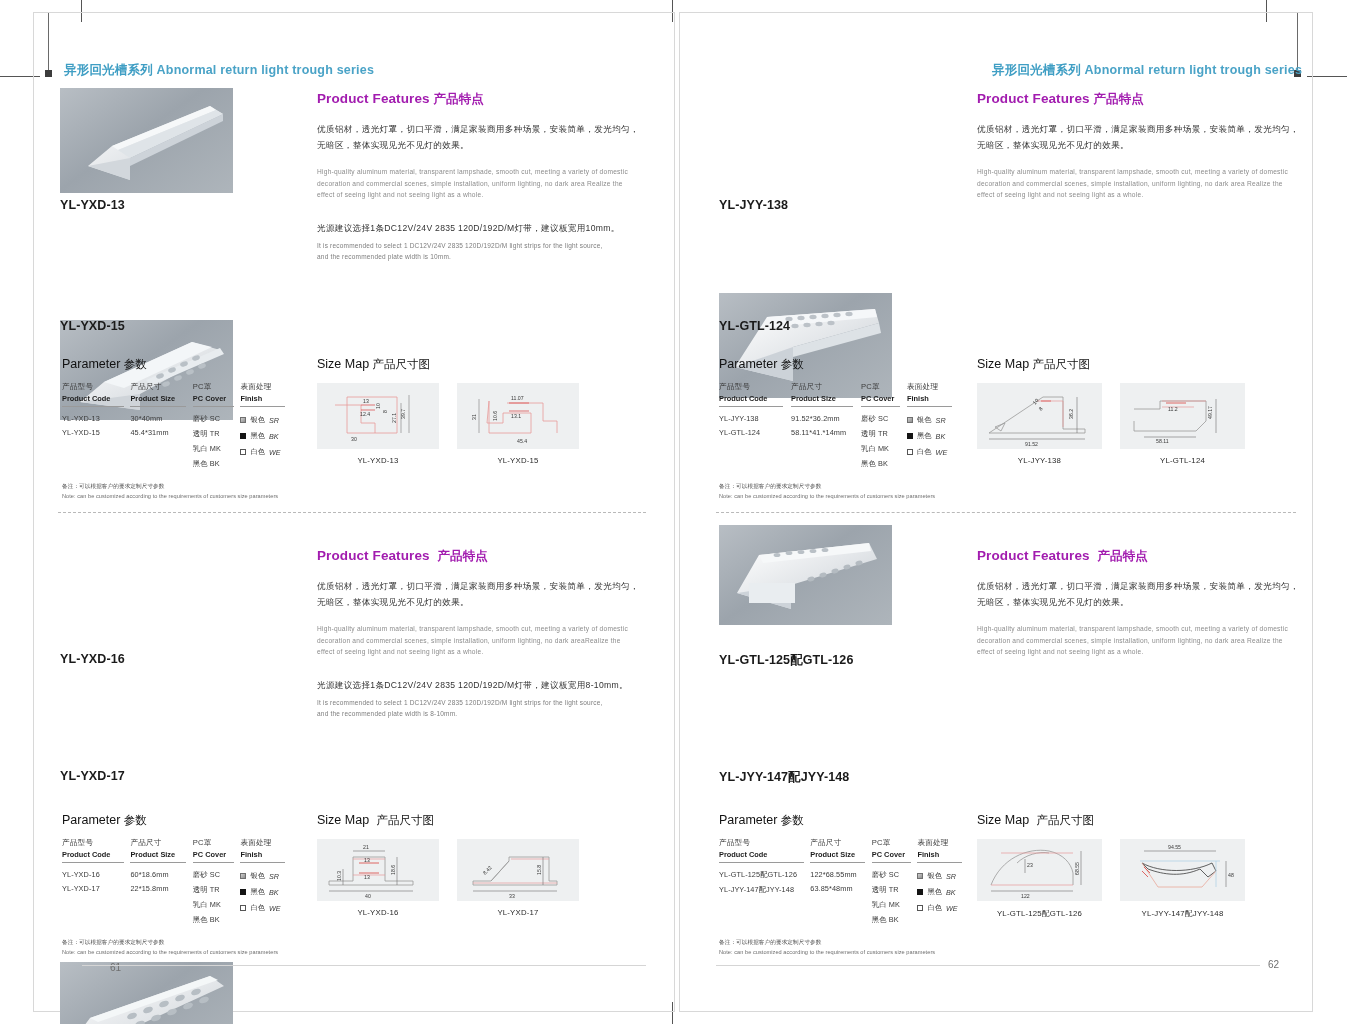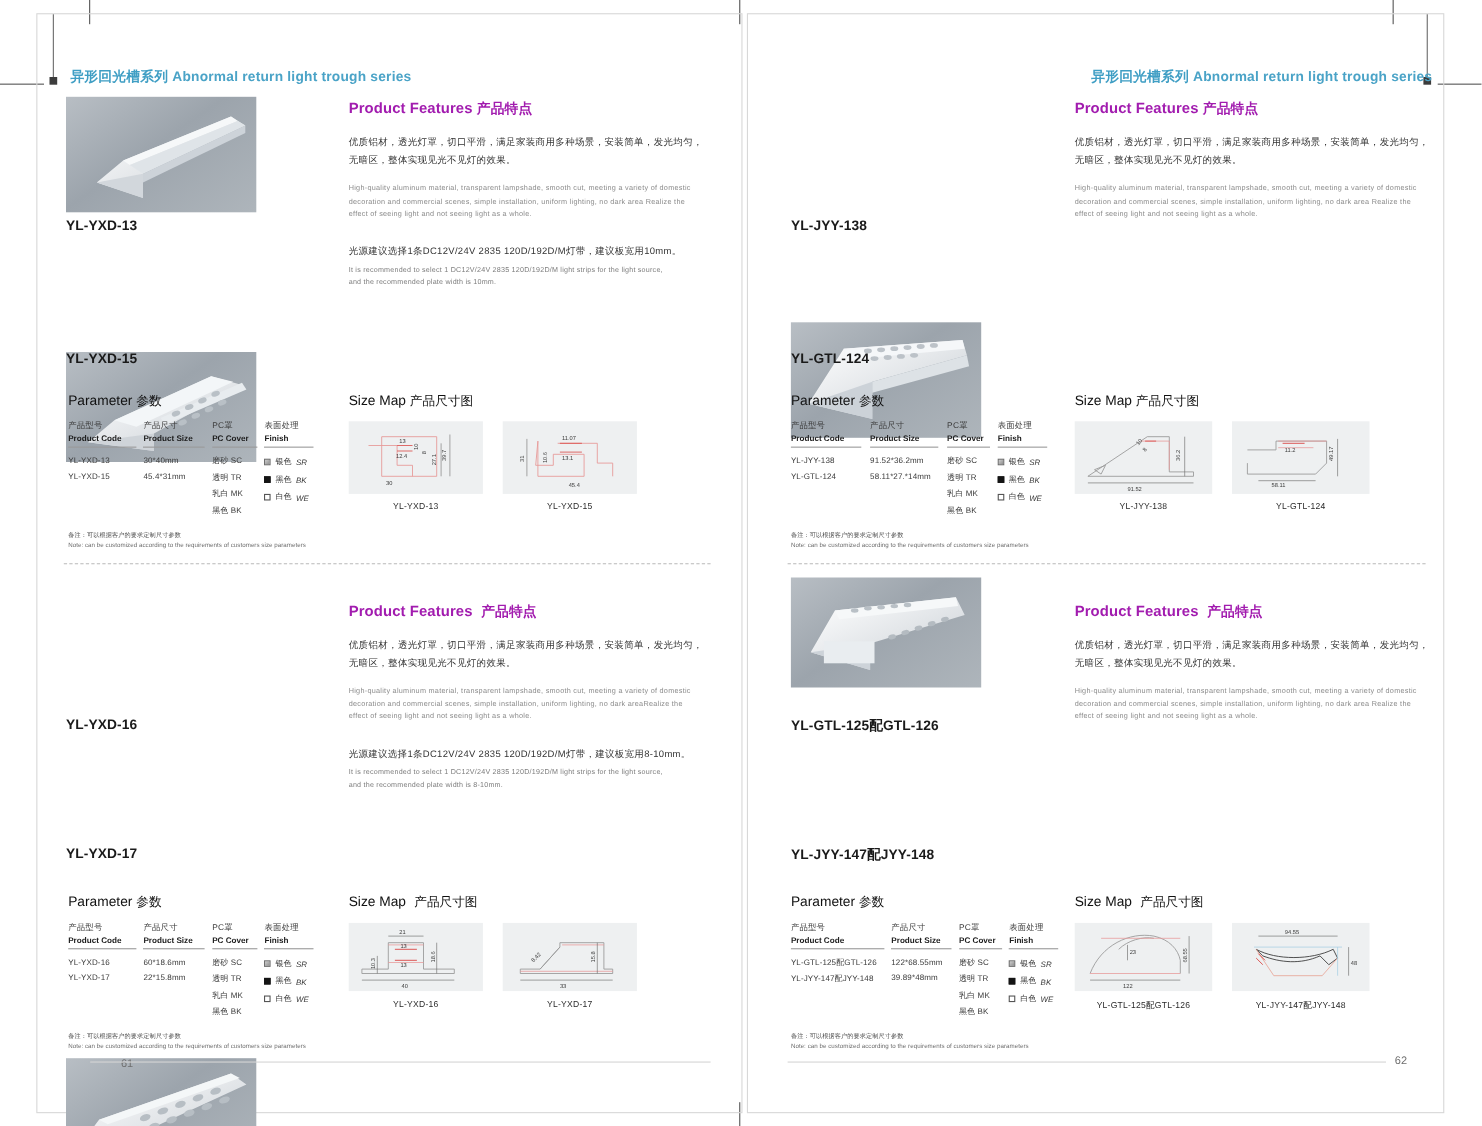--- a/index.html
+++ b/index.html
@@ -374,21 +374,21 @@
         <div class="hd-en">Product Code</div>
         <div class="rule" style="width:64px;"></div>
         <div class="cell first">YL-JYY-138</div>
         <div class="cell">YL-GTL-124</div>
       </div>
       <div class="pcol" style="width:70px;">
         <div class="hd-cn">产品尺寸</div>
         <div class="hd-en">Product Size</div>
         <div class="rule" style="width:62px;"></div>
         <div class="cell first">91.52*36.2mm</div>
-        <div class="cell">58.11*27.*14mm</div>
+        <div class="cell">58.11*41.*14mm</div>
       </div>
       <div class="pcol" style="width:46px;">
         <div class="hd-cn">PC罩</div>
         <div class="hd-en">PC Cover</div>
         <div class="rule" style="width:39px;"></div>
         <div class="cell first"><span>磨砂</span> <span>SC</span></div>
         <div class="cell"><span>透明</span> <span>TR</span></div>
         <div class="cell"><span>乳白</span> <span>MK</span></div>
         <div class="cell"><span>黑色</span> <span>BK</span></div>
       </div>
@@ -666,21 +666,21 @@
         <div class="hd-en">Product Code</div>
         <div class="rule" style="width:85px;"></div>
         <div class="cell first">YL-GTL-125配GTL-126</div>
         <div class="cell">YL-JYY-147配JYY-148</div>
       </div>
       <div class="pcol" style="width:62px;">
         <div class="hd-cn">产品尺寸</div>
         <div class="hd-en">Product Size</div>
         <div class="rule" style="width:55px;"></div>
         <div class="cell first">122*68.55mm</div>
-        <div class="cell">39.89*48mm</div>
+        <div class="cell">63.85*48mm</div>
       </div>
       <div class="pcol" style="width:46px;">
         <div class="hd-cn">PC罩</div>
         <div class="hd-en">PC Cover</div>
         <div class="rule" style="width:39px;"></div>
         <div class="cell first"><span>磨砂</span> <span>SC</span></div>
         <div class="cell"><span>透明</span> <span>TR</span></div>
         <div class="cell"><span>乳白</span> <span>MK</span></div>
         <div class="cell"><span>黑色</span> <span>BK</span></div>
       </div>

